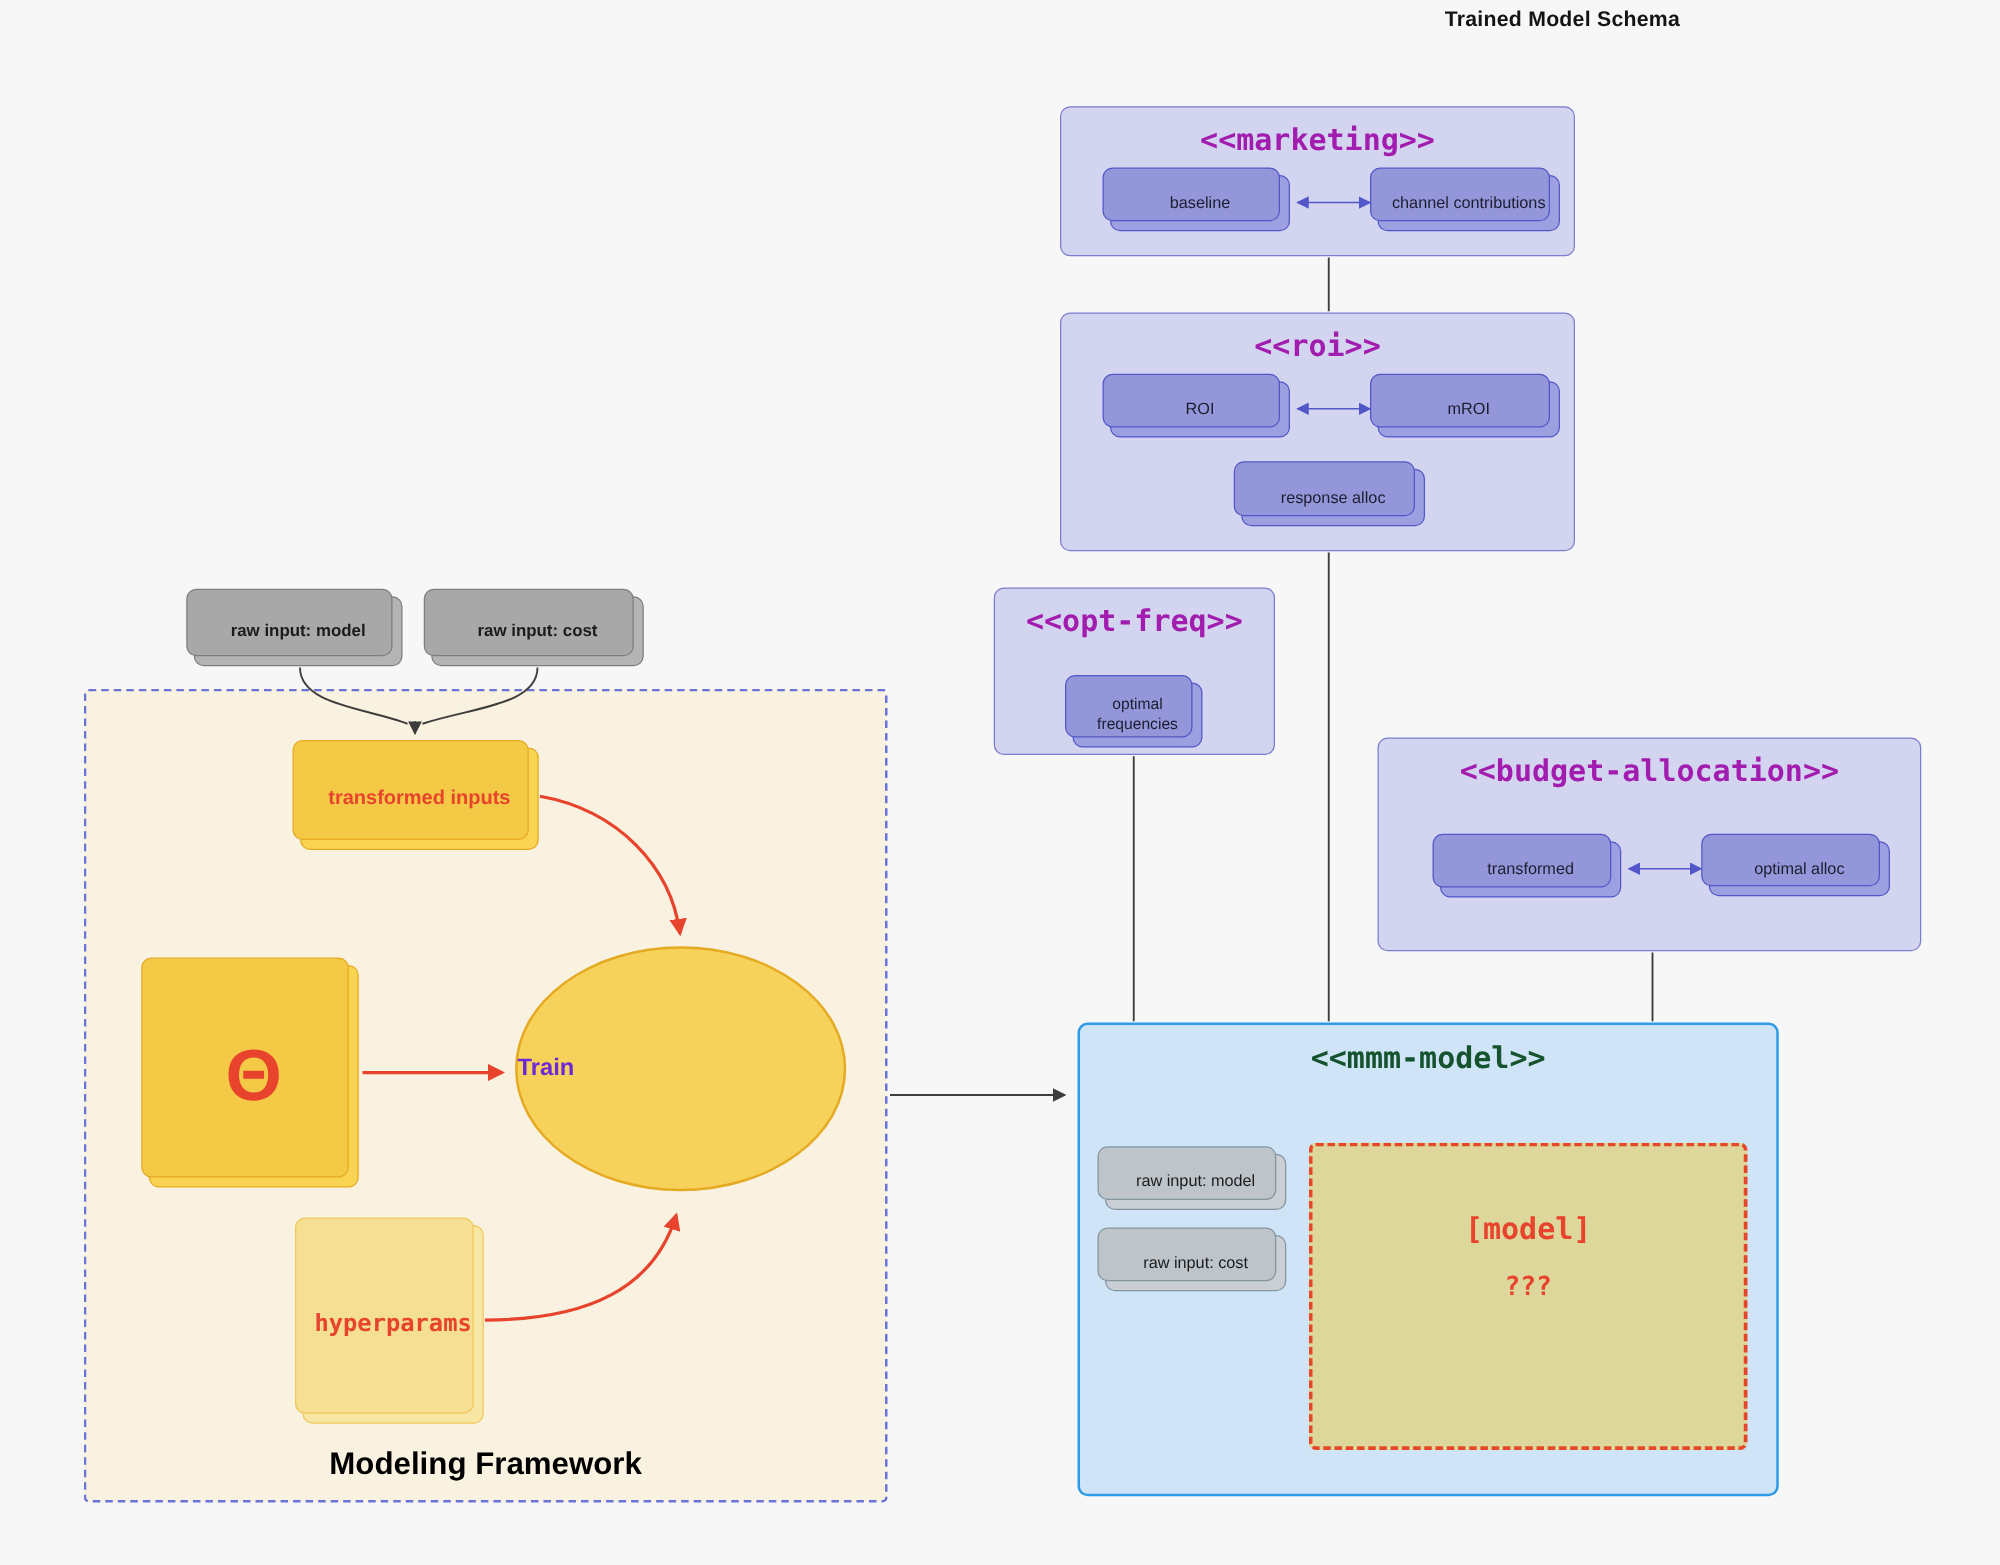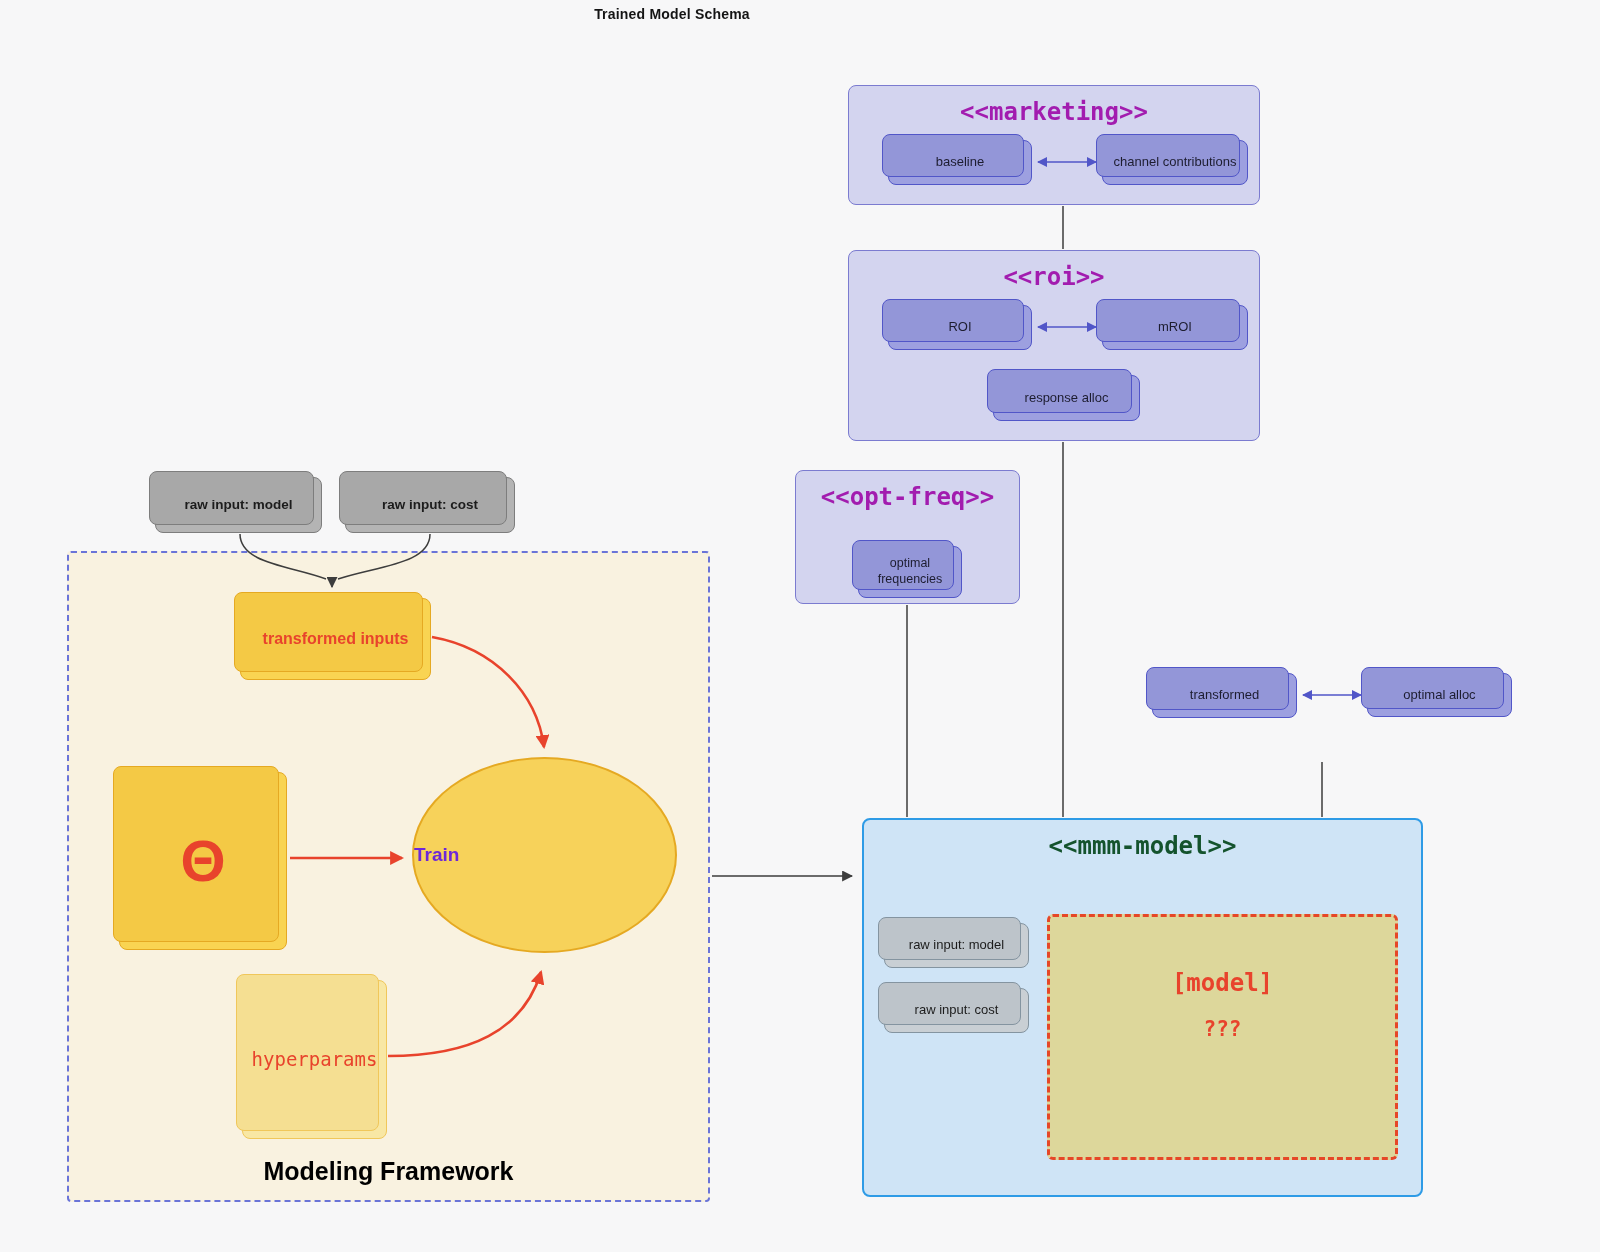--- a/index.html
+++ b/index.html
@@ -2,21 +2,21 @@
 <html><head>
 <meta charset="utf-8">
 <style>
   html,body{margin:0;padding:0;}
   body{font-family:"Liberation Sans",sans-serif;background:#f7f7f8;}
   #canvas{position:relative;width:1600px;height:1252px;background:#f7f7f8;overflow:hidden;}
 
   .abs{position:absolute;box-sizing:border-box;}
 
   
-  #page-title{left:0;top:6px;width:1344px;text-align:center;font-size:14px;font-weight:bold;color:#141414;letter-spacing:.2px;}
+  #page-title{left:0;top:6px;width:1344px;text-align:right;font-size:17px;font-weight:bold;color:#141414;letter-spacing:.2px;}
 
   
   .group{border-radius:8px;z-index:1;}
   .purple-group{background:#d3d4ef;border:1.5px solid #7b7bd0;}
   .group-title{position:absolute;left:0;right:0;top:12px;text-align:center;
     font-family:"DejaVu Sans Mono",monospace;font-weight:bold;font-size:24px;color:#a21caf;}
   .blue-group{background:#cfe4f6;border:2px solid #2e9be6;border-radius:8px;}
   .blue-group .group-title{color:#14532d;}
   .cream-group{background:#f9f2e0;border:2px dashed #6a74d8;border-radius:4px;}
 
@@ -41,21 +41,21 @@
   .ynode{background:#f9d452;border:1.5px solid #e5a922;}
   .ynode::before{background:#f4c945;border:1.5px solid #e5a922;}
 
   .ylight{background:#f8e7a4;border:1.5px solid #f0c75a;}
   .ylight::before{background:#f5df92;border:1.5px solid #f0c75a;}
 
   .red-text{color:#e8432c;}
 
   #transformed-inputs{font-weight:bold;font-size:16px;}
   #theta-box{font-size:58px;font-weight:900;}
-  #hyperparams{font-family:"DejaVu Sans Mono",monospace;font-size:19px;font-weight:400;}
+  #hyperparams{font-family:"DejaVu Sans Mono",monospace;font-size:19px;font-weight:700;}
 
   #train-ellipse{left:412px;top:757px;width:265px;height:196px;border-radius:50%;
     background:#f7d25a;border:2px solid #e5a922;z-index:3;display:flex;align-items:center;justify-content:flex-start;
     font-size:19px;font-weight:bold;color:#6d28d9;}
 
   #model-box{left:1047px;top:914px;width:351px;height:246px;background:#ddd79b;
     border:3px dashed #e64727;border-radius:6px;z-index:3;}
   #model-box .model-label{position:absolute;left:0;right:0;top:16px;text-align:center;
     font-family:"DejaVu Sans Mono",monospace;font-weight:bold;font-size:24px;color:#e8432c;margin-top:36px;}
   #model-box .model-unknown{position:absolute;left:0;right:0;top:100px;text-align:center;
@@ -76,20 +76,23 @@
   </div>
 
   <div class="abs group purple-group" style="left:848px;top:250px;width:412px;height:191px;">
     <div class="group-title">&lt;&lt;roi&gt;&gt;</div>
   </div>
 
   <div class="abs group purple-group" style="left:795px;top:470px;width:225px;height:134px;">
     <div class="group-title">&lt;&lt;opt-freq&gt;&gt;</div>
   </div>
 
+  <div class="abs group purple-group" style="left:1102px;top:590px;width:435px;height:171px;">
+    <div class="group-title">&lt;&lt;budget-allocation&gt;&gt;</div>
+  </div>
 
   <div class="abs group blue-group" style="left:862px;top:818px;width:561px;height:379px;">
     <div class="group-title">&lt;&lt;mmm-model&gt;&gt;</div>
   </div>
 
   <div class="abs group cream-group" style="left:67px;top:551px;width:643px;height:651px;">
     <div id="framework-label">Modeling Framework</div>
   </div>
 
   <svg id="wires" width="1600" height="1252" viewBox="0 0 1600 1252">

